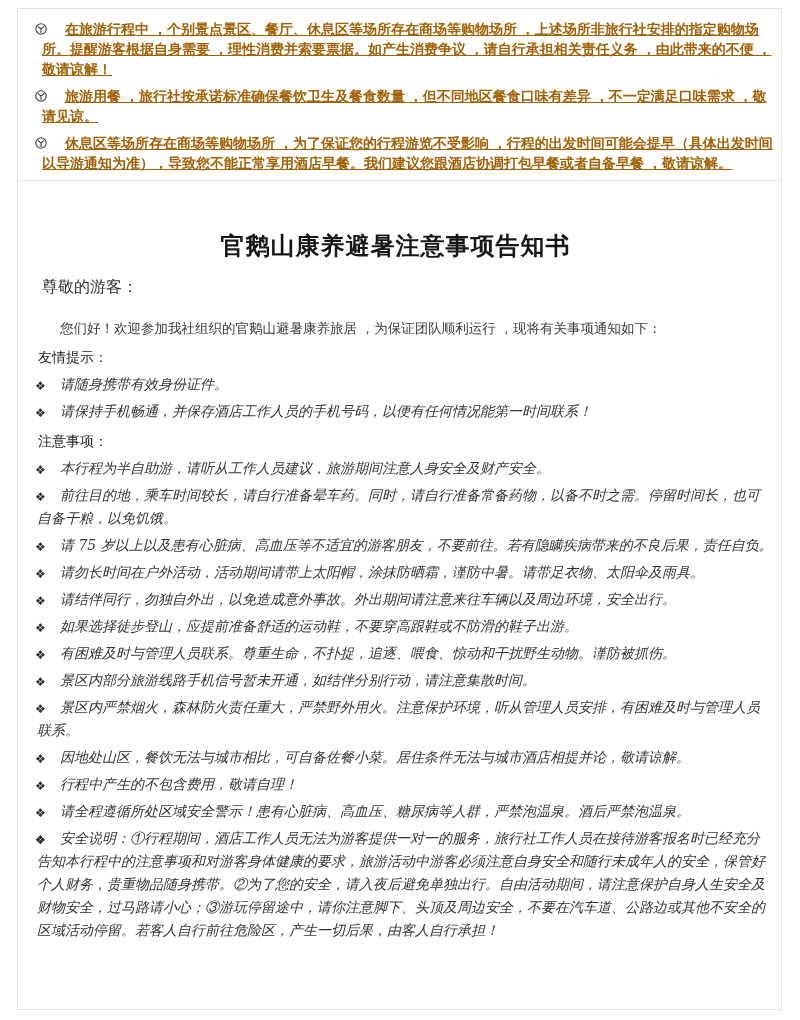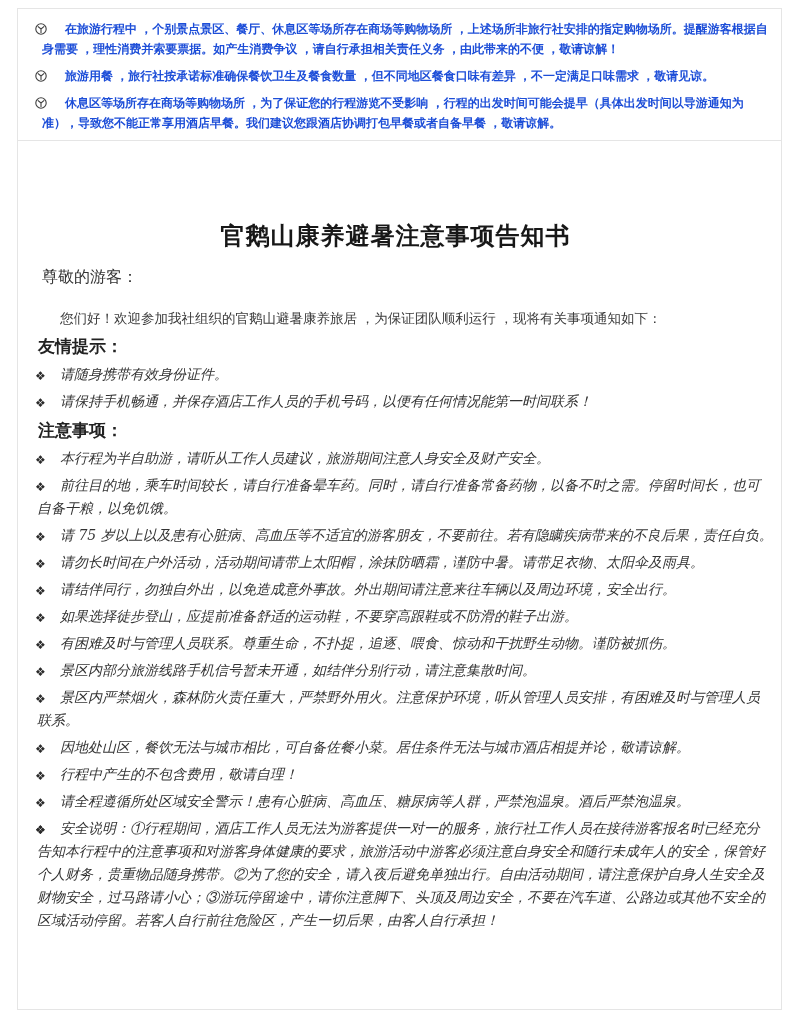--- a/index.html
+++ b/index.html
@@ -14,52 +14,53 @@
   }
 
   
   .top-notes { padding:10px 8px 0 0; border-bottom:1px solid #e5e5e5; }
   .top-item {
     position:relative;
     margin:0 0 7px 0;
     padding-left:24px;
     text-indent:23px;
     font-weight:bold;
-    font-size:12px;
+    font-size:14px;
     line-height:20px;
-    color:#1d4ed8;
+    color:#a16207;
+    text-decoration:underline;
   }
   .cbullet {
     position:absolute; left:17px; top:4px;
     width:12px; height:12px; text-indent:0;
   }
   .cbullet svg { display:block; width:12px; height:12px; }
 
   
   .notice-body { padding:0 8px 0 0; }
   .doc-title {
-    margin:80px 0 0 0;
+    margin:50px 0 0 0;
     text-align:center;
     font-size:24px;
     font-weight:bold;
     letter-spacing:1px;
     line-height:30px;
     color:#171717;
   }
   .salutation {
     margin:16px 0 0 0; padding-left:24px;
     font-size:16px; line-height:20px; color:#333333;
   }
   .intro {
     margin:21px 0 0 0; padding-left:20px; text-indent:22px;
     font-size:13.5px; line-height:21px; color:#3b3b3b;
   }
   .sec-heading {
     margin:8px 0 6px 0; padding-left:20px;
-    font-size:17px; font-weight:bold; line-height:20px; color:#222222;
+    font-size:14px; font-weight:normal; line-height:20px; color:#222222;
   }
   .kitem {
     position:relative;
     margin:0 0 4px 0;
     padding-left:19px;
     text-indent:23px;
     font-family:"DejaVu Serif", serif;
     font-style:italic;
     font-size:14px;
     line-height:23px;

